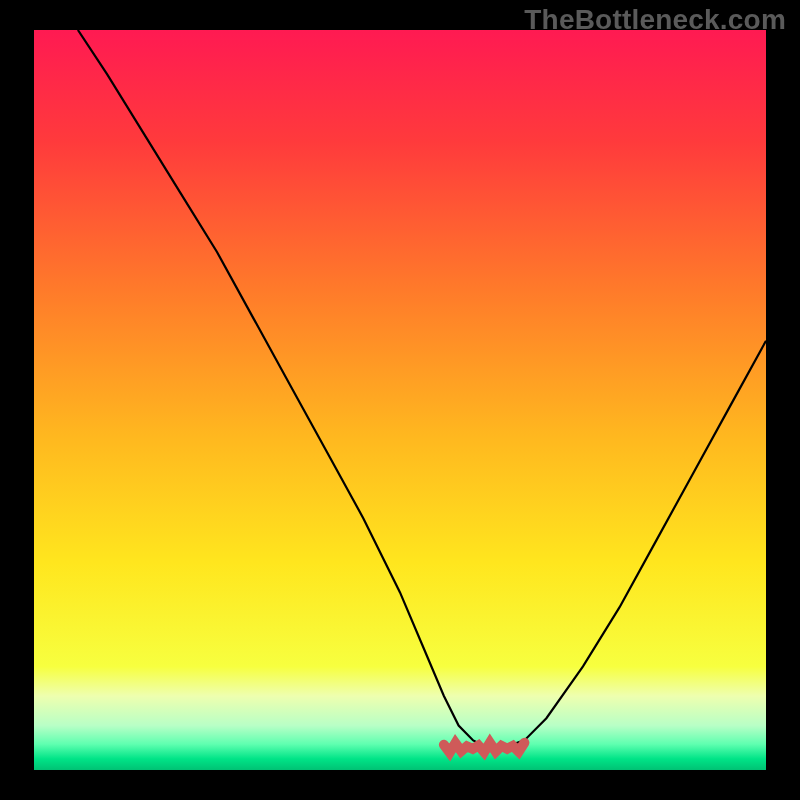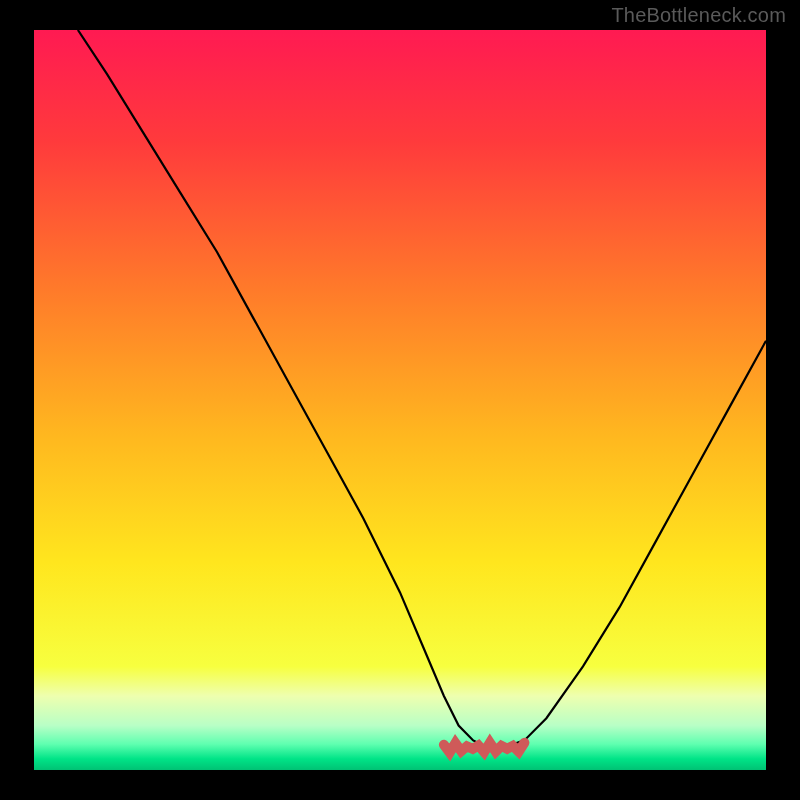--- a/index.html
+++ b/index.html
@@ -15,22 +15,22 @@
     position: relative;
     width: 800px;
     height: 800px;
     background: #000;
   }
   .watermark {
     position: absolute;
     top: 4px;
     right: 14px;
     color: #5a5a5a;
-    font-size: 20px;
-    font-weight: normal;
+    font-size: 28px;
+    font-weight: bold;
     letter-spacing: 0.2px;
     z-index: 20;
   }
   .plot-area {
     position: absolute;
     left: 34px;
     top: 30px;
     width: 732px;
     height: 740px;
     overflow: hidden;

